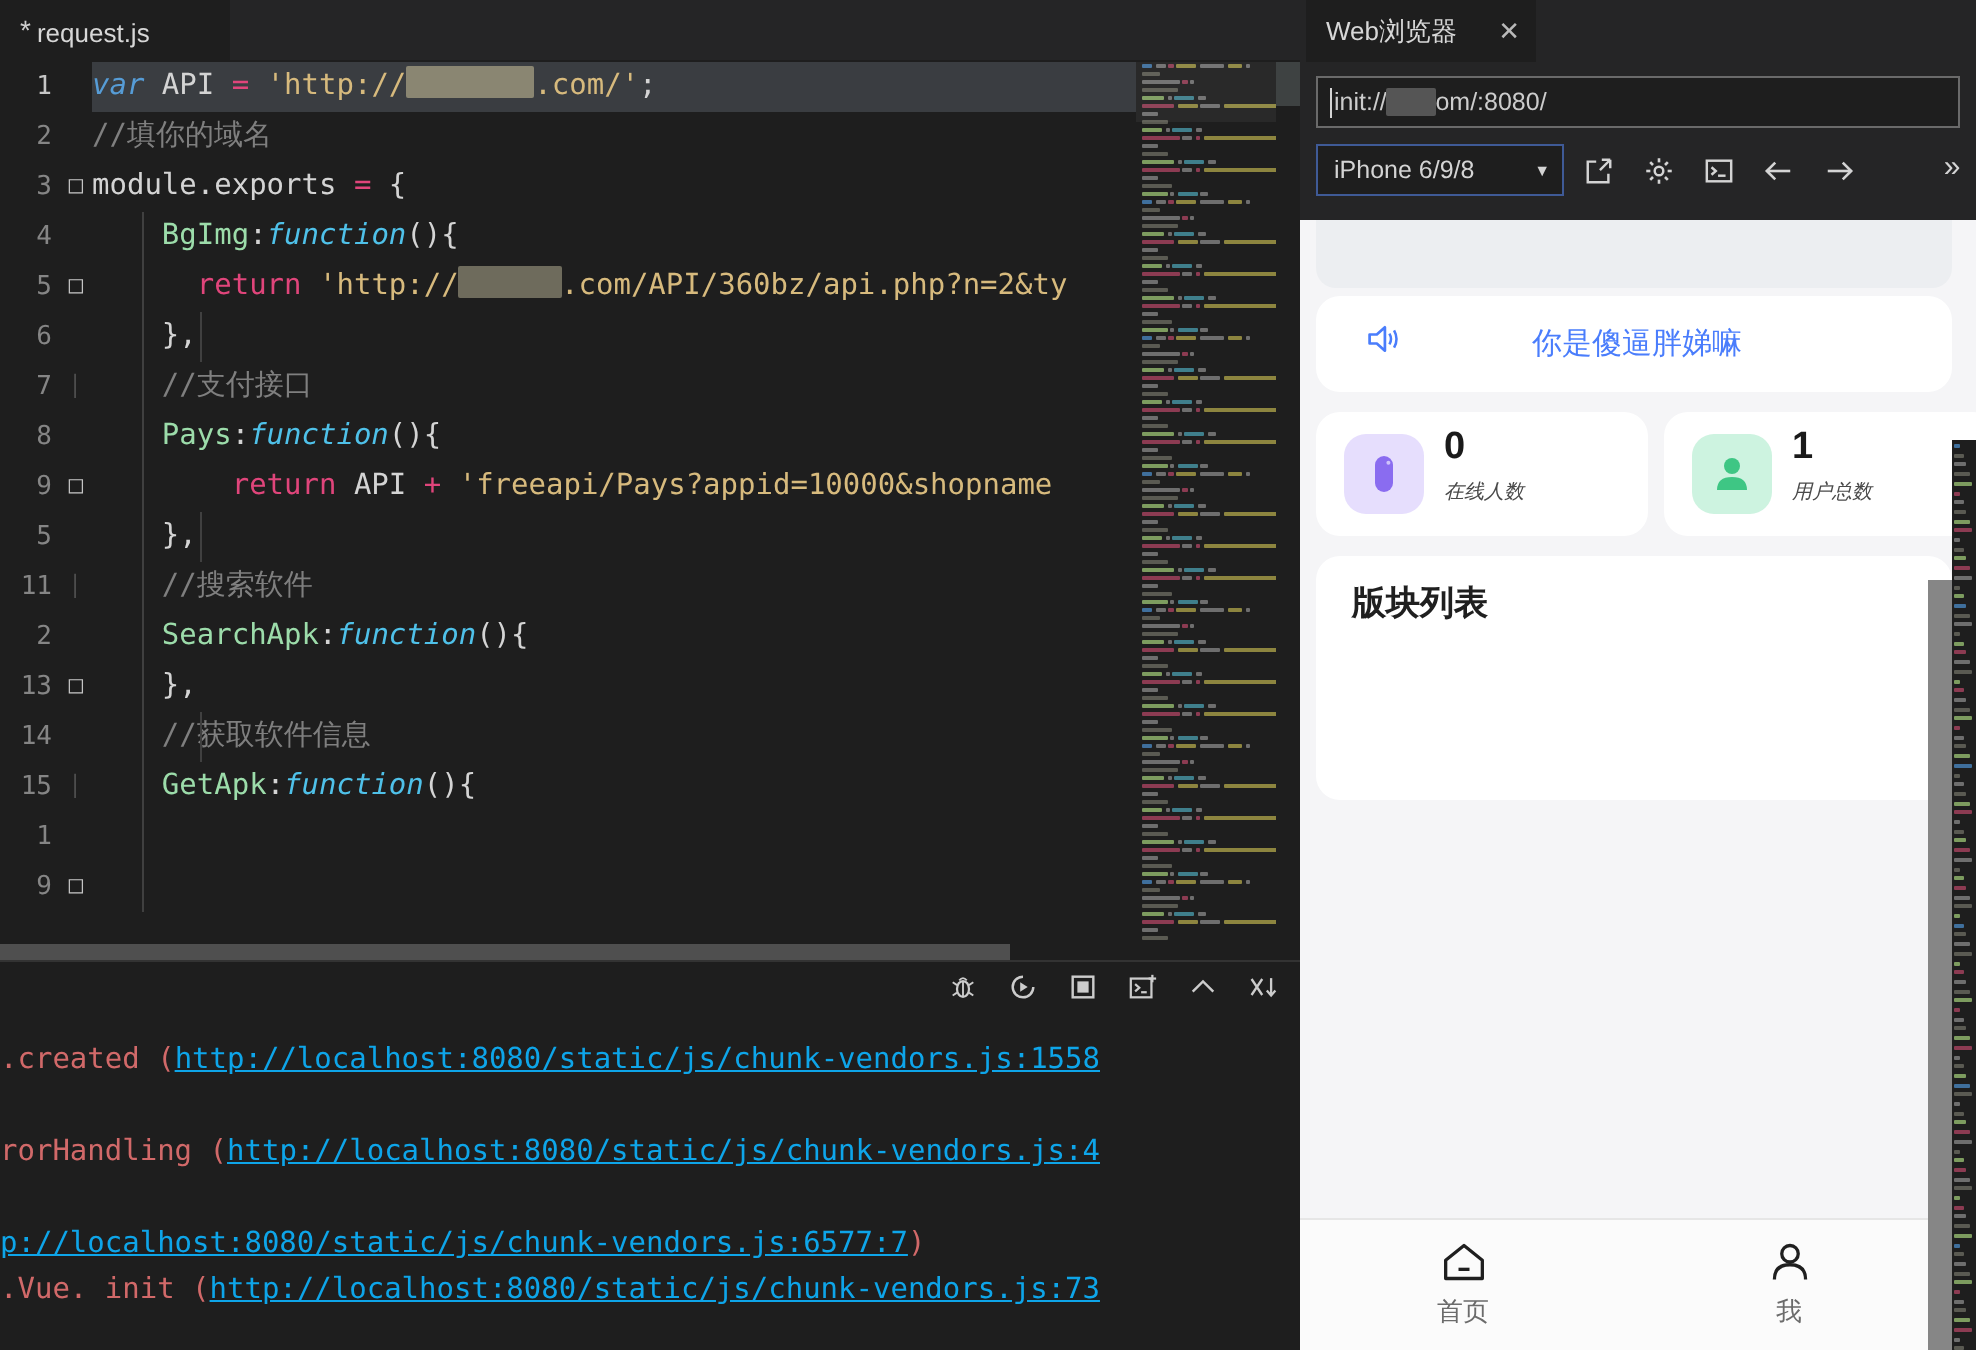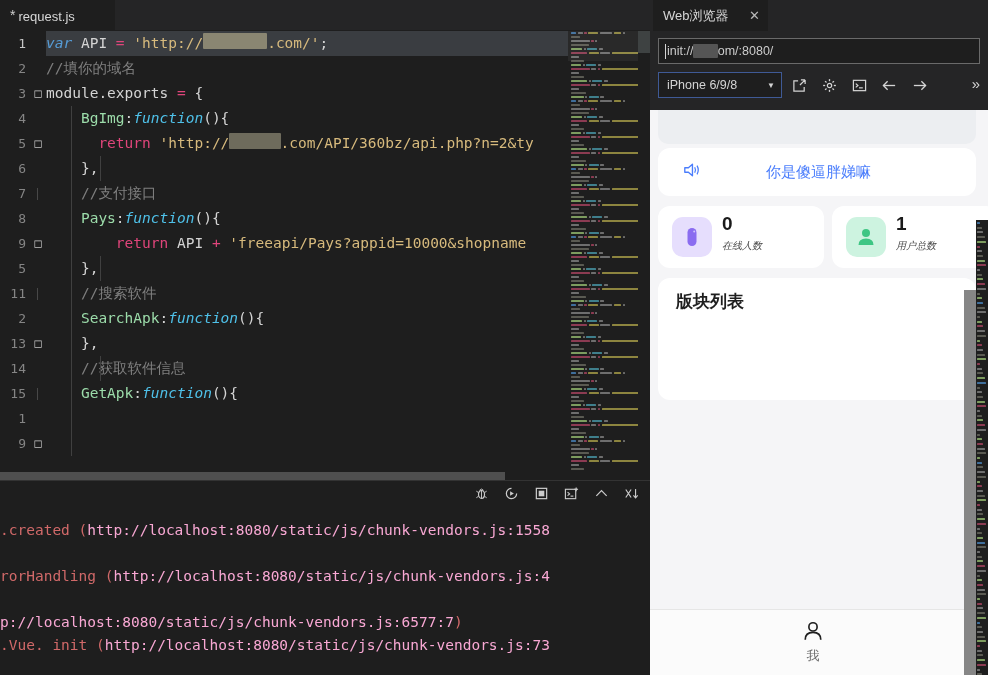--- a/index.html
+++ b/index.html
@@ -150,21 +150,21 @@
   }
   #console-out {
     position: absolute; left: 0; top: 38px; width: 650px; height: 157px;
     font-family: "DejaVu Sans Mono", monospace;
     font-size: 14.5px;
     overflow: hidden;
     white-space: pre;
   }
   .coline { height: 23px; line-height: 23px; color: #cd5c5c; }
   .co-err { color: #d16969; }
-  .co-lnk { color: #f9a8d4; }
+  .co-lnk { color: #0ea5e9; text-decoration: underline; }
 
   
   #right-col {
     position: absolute; left: 650px; top: 0; width: 338px; height: 675px;
     background: #252526;
   }
   #br-tabbar {
     position: relative; height: 31px; width: 338px; background: #252526;
   }
   #br-tab {
@@ -1091,20 +1091,27 @@
           </span>
           <span class="stat-num">1</span>
           <span class="stat-lbl">用户总数</span>
         </div>
 
         <div class="card" id="card-sections">
           <div id="sections-title">版块列表</div>
         </div>
 
         <div id="vp-tabbar">
+          <div class="vp-tab">
+            <svg width="24" height="22" viewBox="0 0 26 24">
+              <path d="M13 3 L23 11 L23 21 L3 21 L3 11 Z" fill="none" stroke="#1f1f1f" stroke-width="1.8" stroke-linejoin="round"></path>
+              <line x1="10" y1="16" x2="16" y2="16" stroke="#1f1f1f" stroke-width="1.8"></line>
+            </svg>
+            <span class="lbl">首页</span>
+          </div>
           <div class="vp-tab">
             <svg width="24" height="22" viewBox="0 0 26 24">
               <circle cx="13" cy="7.5" r="4.5" fill="none" stroke="#1f1f1f" stroke-width="1.8"></circle>
               <path d="M4.5 21.5 Q4.5 13.5 13 13.5 Q21.5 13.5 21.5 21.5" fill="none" stroke="#1f1f1f" stroke-width="1.8"></path>
             </svg>
             <span class="lbl">我</span>
           </div>
         </div>
       </div>
 

